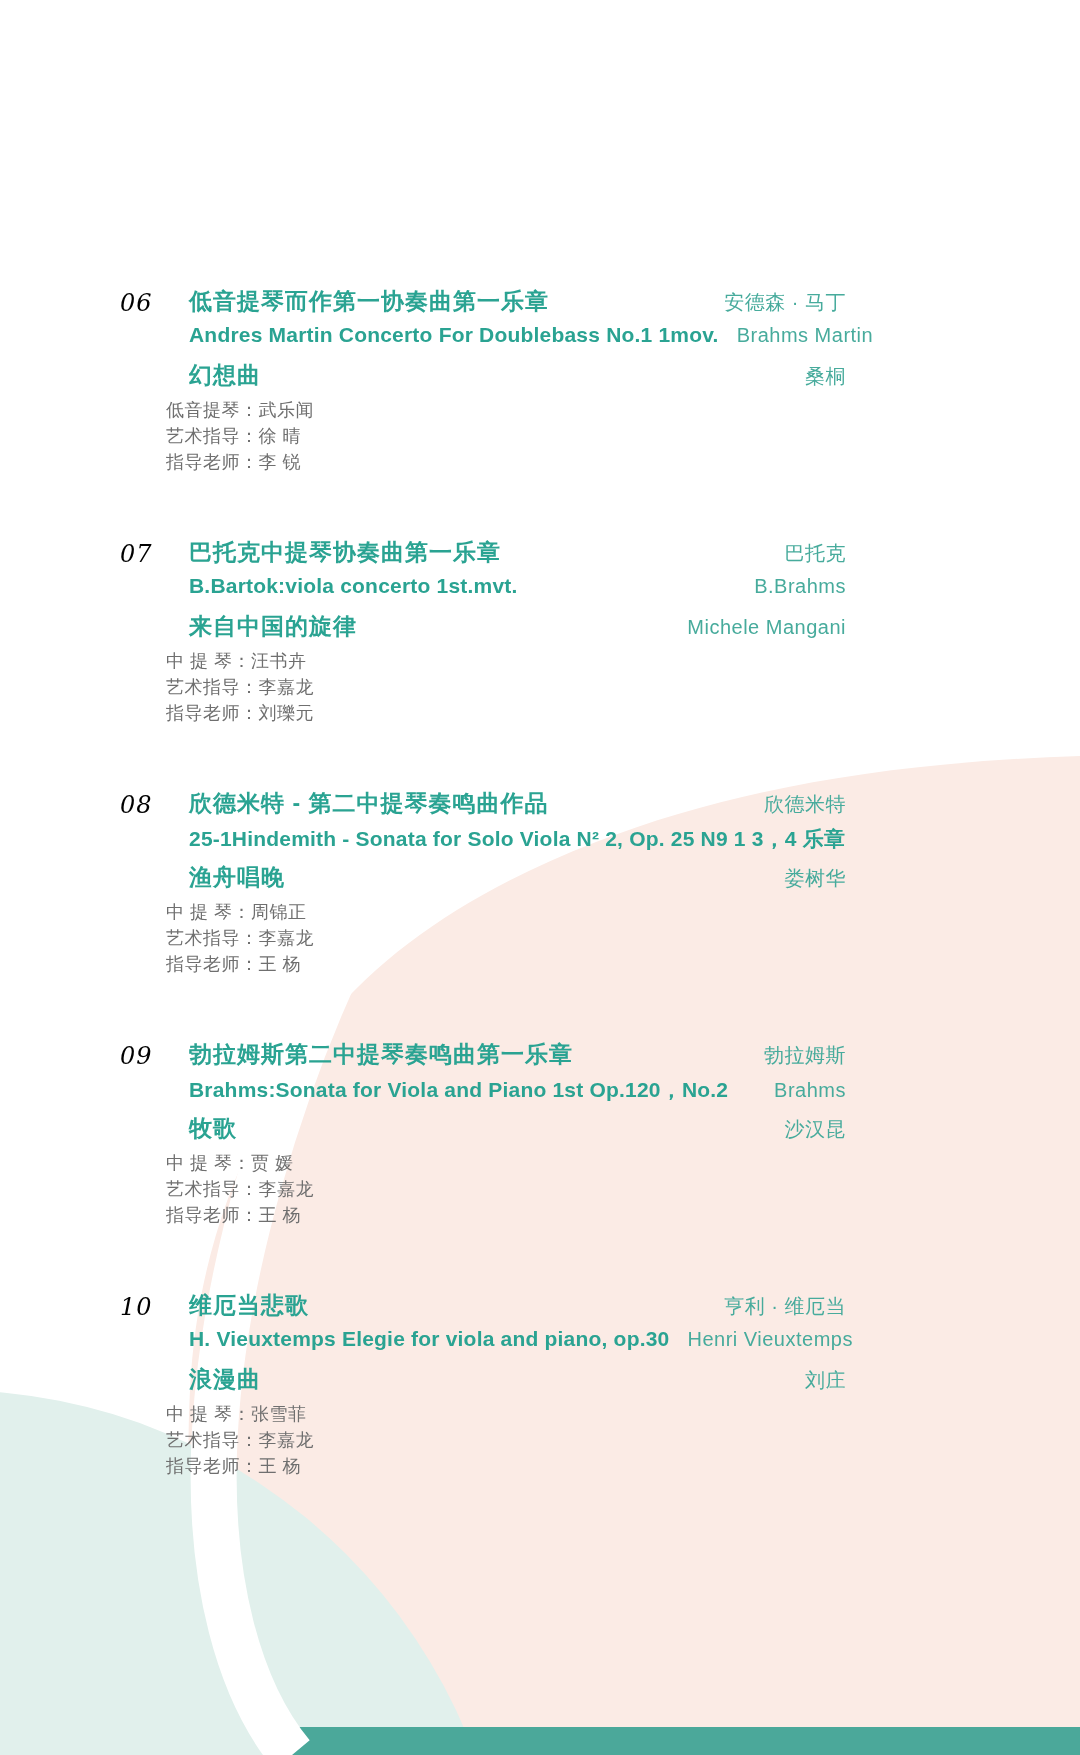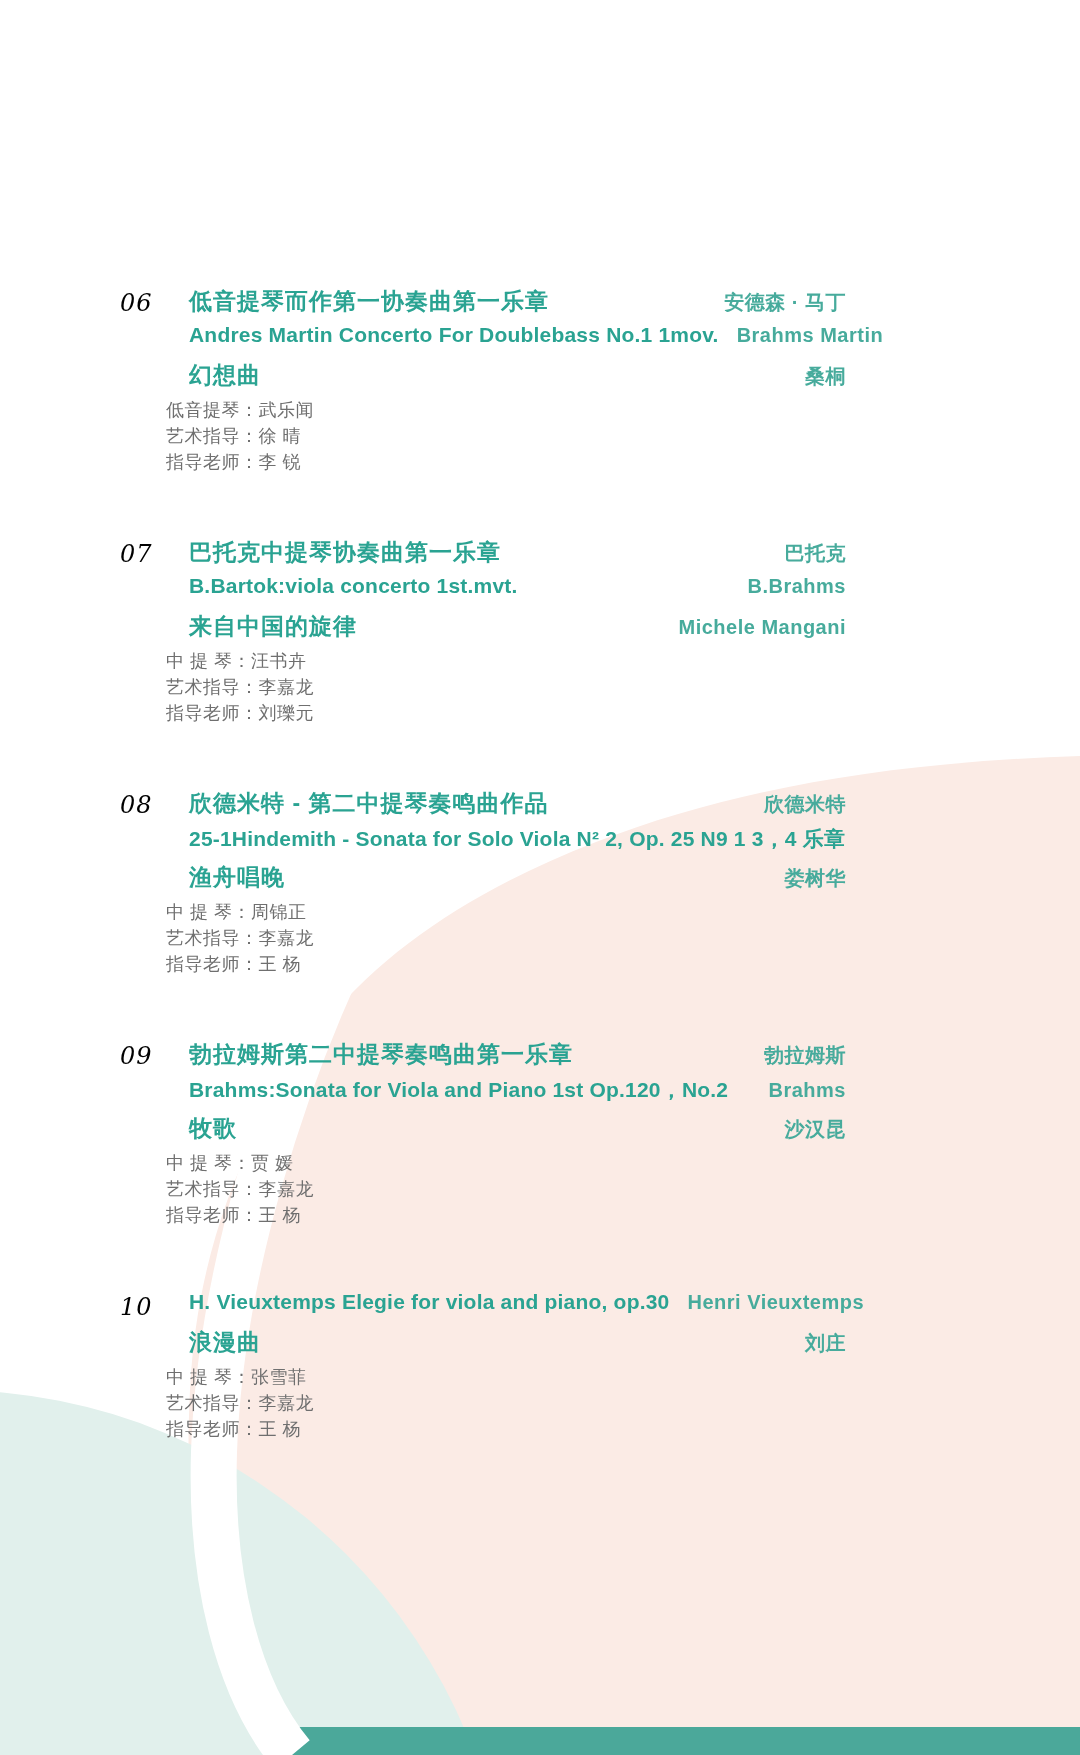--- a/index.html
+++ b/index.html
@@ -55,21 +55,21 @@
   }
   .title-left.cn {
     font-size: 23px;
     letter-spacing: 1px;
   }
   .title-left.en {
     font-size: 21px;
     letter-spacing: 0.2px;
   }
   .title-right {
-    font-weight: bold;
+    font-weight: normal;
     color: #47ab9c;
     font-size: 20px;
     letter-spacing: 0.5px;
     margin-left: 18px;
   }
   .credits {
   }
   .credit-line {
     font-size: 18px;
     line-height: 26px;
@@ -176,20 +176,24 @@
     <div class="credits">
       <div class="credit-line">中 提 琴：贾 媛</div>
       <div class="credit-line">艺术指导：李嘉龙</div>
       <div class="credit-line">指导老师：王 杨</div>
     </div>
   </div>
 
   <div class="entry">
     <span class="entry-number">10</span>
     <div class="title-row">
+      <span class="title-left cn">维厄当悲歌</span>
+      <span class="title-right">亨利 · 维厄当</span>
+    </div>
+    <div class="title-row">
       <span class="title-left en">H. Vieuxtemps Elegie for viola and piano, op.30</span>
       <span class="title-right">Henri Vieuxtemps</span>
     </div>
     <div class="title-row">
       <span class="title-left cn">浪漫曲</span>
       <span class="title-right">刘庄</span>
     </div>
     <div class="credits">
       <div class="credit-line">中 提 琴：张雪菲</div>
       <div class="credit-line">艺术指导：李嘉龙</div>

